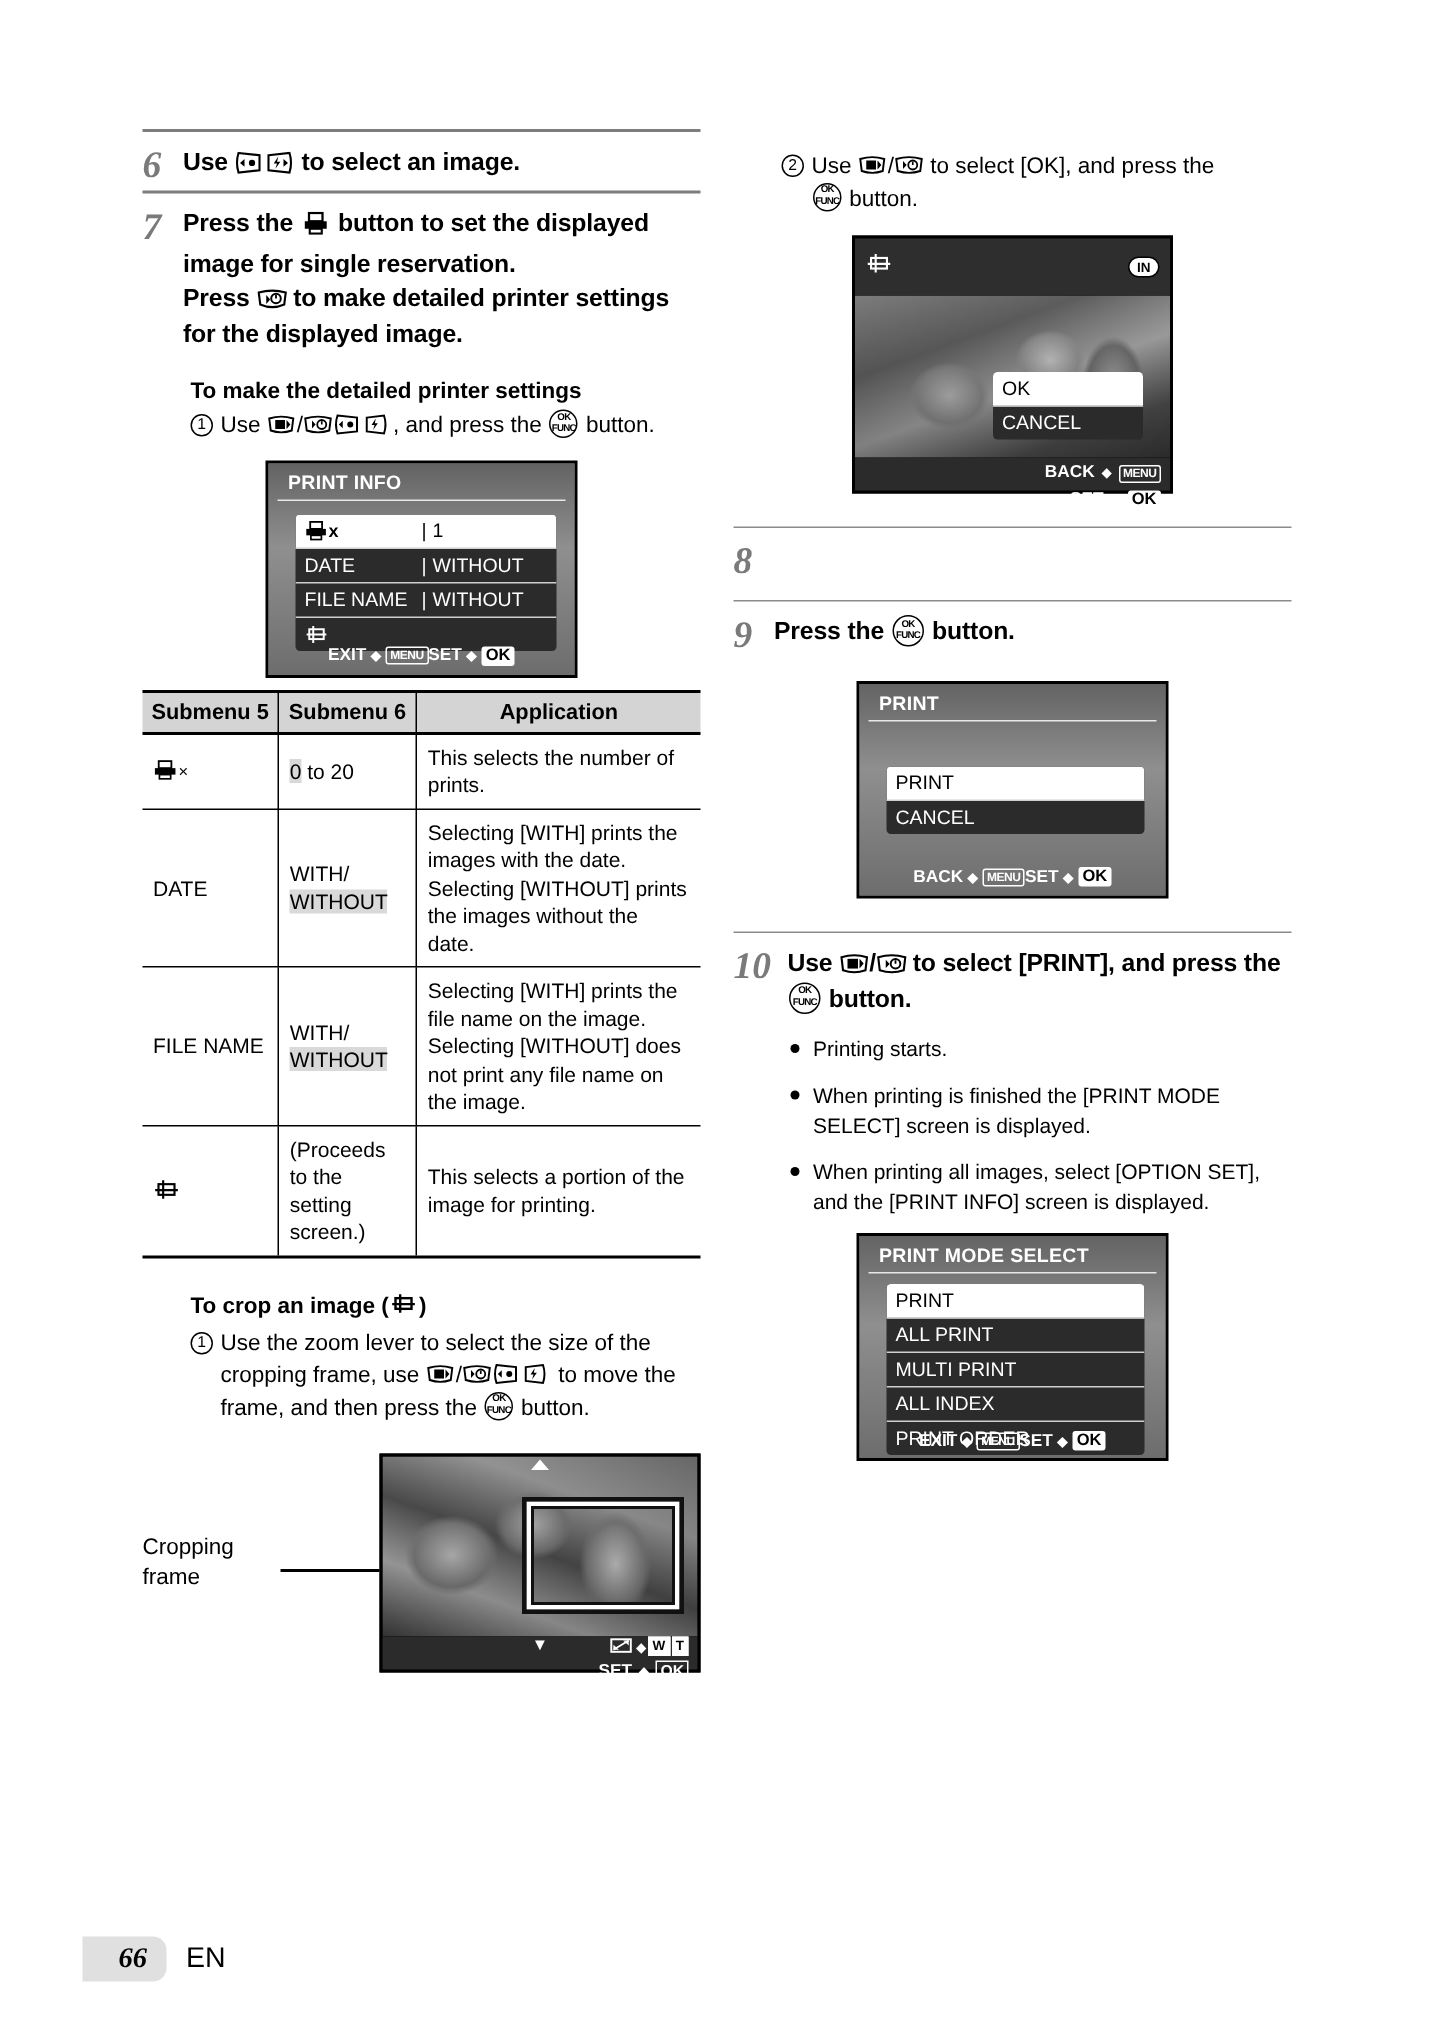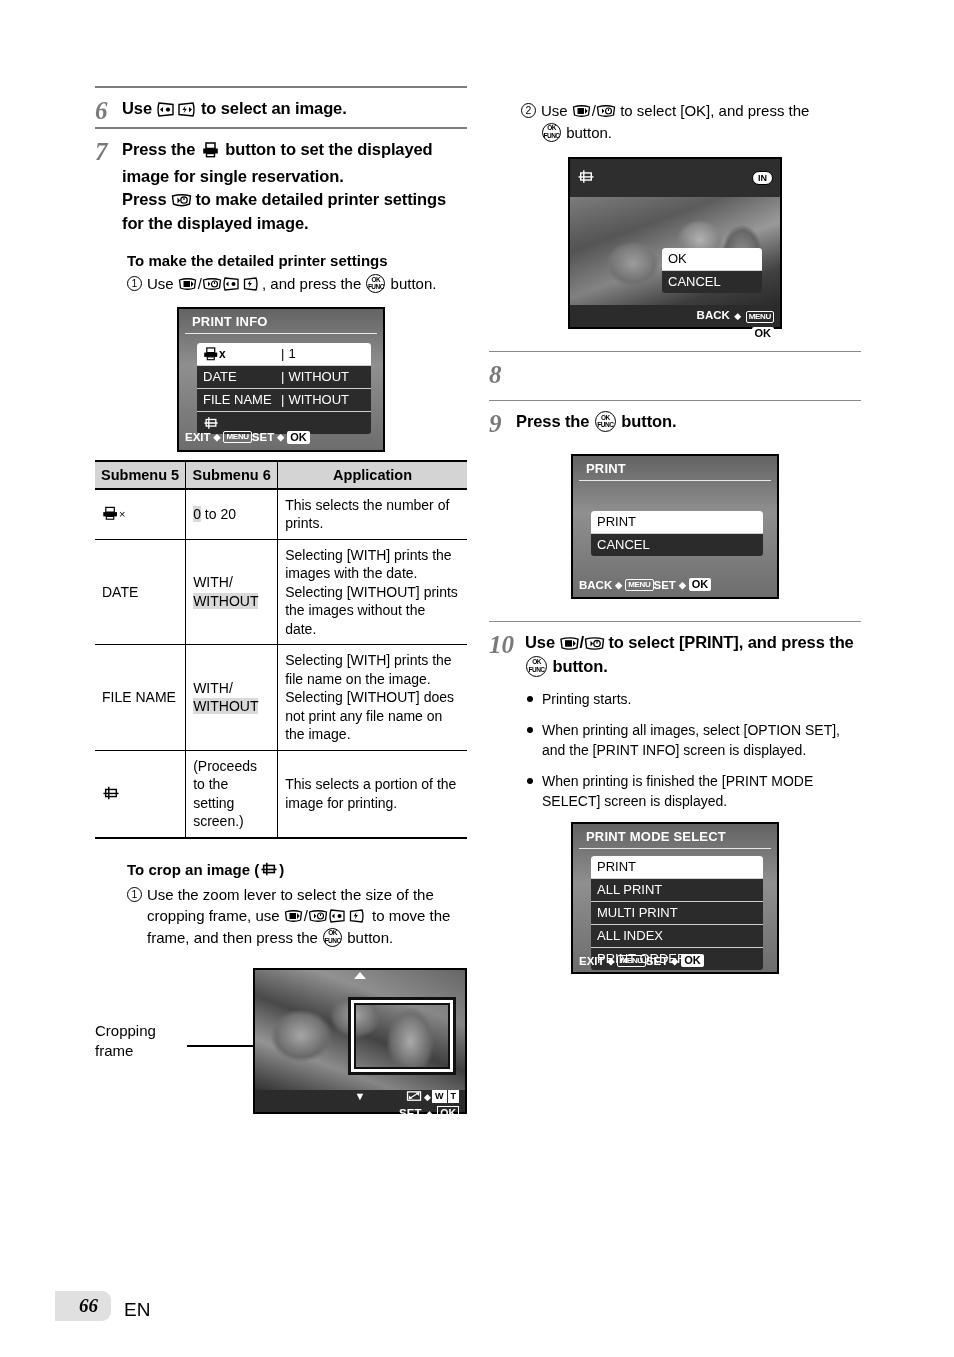--- a/index.html
+++ b/index.html
@@ -123,21 +123,21 @@
     font-size: 13px; padding: 2px 6px; color: #ffffff;
     border-bottom: 1px solid #cfcfcf; display: flex; line-height: 18px;
   }
   .lcd-row:last-child { border-bottom: none; }
   .lcd-row.sel { background: #ffffff; color: #000; font-weight: normal; }
   .lcd-row .lab  { flex: 0 0 78px; }
   .lcd-row .val  { flex: 1; }
   .lcd-row .bar  { margin-right: 4px; }
 
   .lcd-foot {
-    display: flex; justify-content: flex-start; align-items: center;
+    display: flex; justify-content: center; align-items: center;
     font-size: 11.5px; font-weight: bold; padding: 4px 6px 4px 6px;
   }
   .lcd-foot .kv { display: flex; align-items: center; gap: 3px; }
   .menu-key {
     display: inline-block; border: 1.4px solid #fff; border-radius: 2px;
     font-size: 8px; font-weight: bold; padding: 0px 2px 0 2px;
     line-height: 10px; letter-spacing: -0.3px;
   }
   .ok-key {
     display: inline-block; background: #fff; color: #000;
@@ -201,21 +201,21 @@
 
   .wt-key { display:flex; align-items:center; gap:1px; }
   .wt-box {
     background:#fff; color:#000; font-size:9px; font-weight:bold;
     border:1px solid #fff; padding: 0 2px; line-height:11px;
   }
 
   .caption { font-size: 15px; line-height: 20px; text-align: left; }
 
   
-  .footer { position: absolute; left: 55px; bottom: 36px; display: flex; align-items: flex-end; }
+  .footer { position: absolute; left: 55px; bottom: 36px; display: flex; align-items: center; }
   .pageno {
     background: #e0e0e0; font-weight: bold; font-style: italic;
     font-size: 19px; padding: 4px 13px 4px 24px; color: #000;
     font-family: "Liberation Serif", serif;
     border-radius: 0 9px 9px 0;
   }
   .enlbl { font-size: 19px; margin-left: 13px; }
 </style>
 </head>
 <body>
@@ -554,22 +554,22 @@
               <path d="M1.5 3.2 Q10.5 0.5 19.5 3.2 L18.5 11.8 Q10.5 14.5 2.5 11.8 Z" fill="#fff" stroke="#000" stroke-width="1.4"></path>
               <circle cx="13" cy="7.5" r="3.2" fill="none" stroke="#000" stroke-width="1.3"></circle>
               <path d="M13 7.5 l0-2.4" stroke="#000" stroke-width="1.2"></path>
               <path d="M6.5 4.8 l2.6 2.8 l-2.6 2.8 z" fill="#000"></path>
             </svg></span><span> to select [PRINT], and press the </span><span class="okfunc" style="width:21px;height:21px;vertical-align:-5px"><i class="a" style="top:1.5px">OK</i><i class="b" style="top:9px">FUNC</i></span><span> button.</span>
       </div>
     </div>
 
     <ul class="bullets">
       <li>Printing starts.</li>
+      <li>When printing is finished the [PRINT MODE SELECT] screen is displayed.</li>
       <li>When printing all images, select [OPTION SET], and the [PRINT INFO] screen is displayed.</li>
-      <li>When printing is finished the [PRINT MODE SELECT] screen is displayed.</li>
     </ul>
 
     <div style="display:flex; justify-content:center; margin-top:8px;">
       <div class="lcd lcd-menu" style="height:152px;">
         <div class="lcd-title">PRINT MODE SELECT</div>
         <div class="lcd-list" style="margin:7px 14px 0 18px;">
           <div class="lcd-row sel" style="justify-content:flex-start">
             <span>PRINT</span>
           </div>
           <div class="lcd-row" style="justify-content:flex-start">

